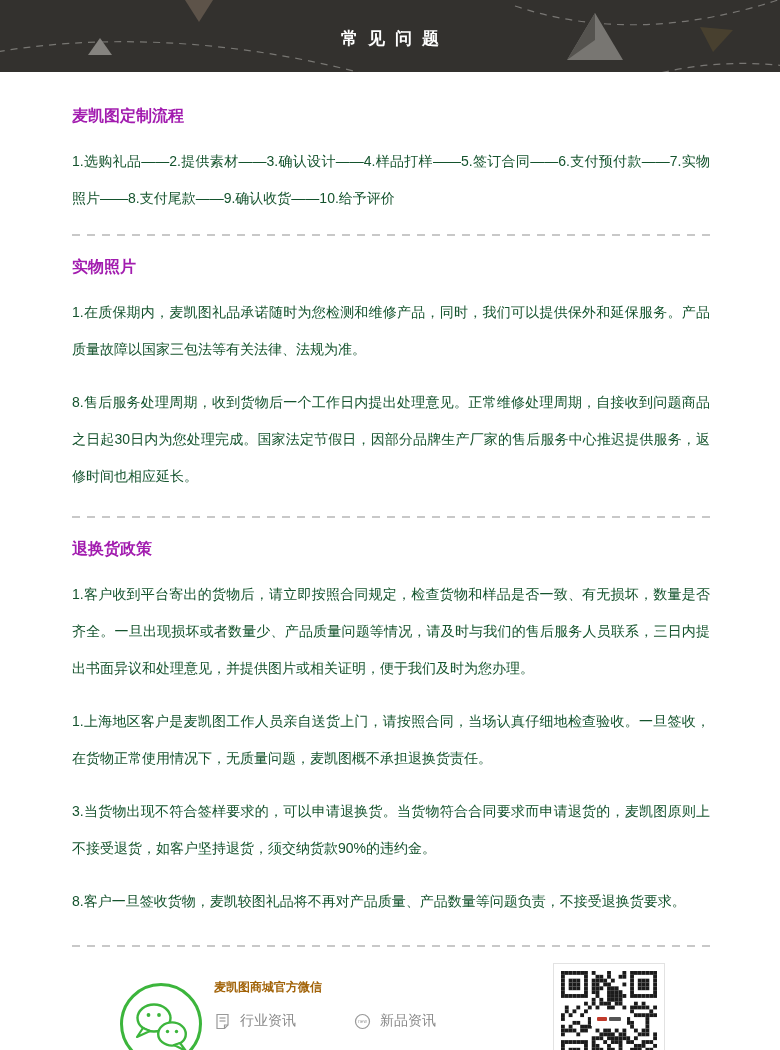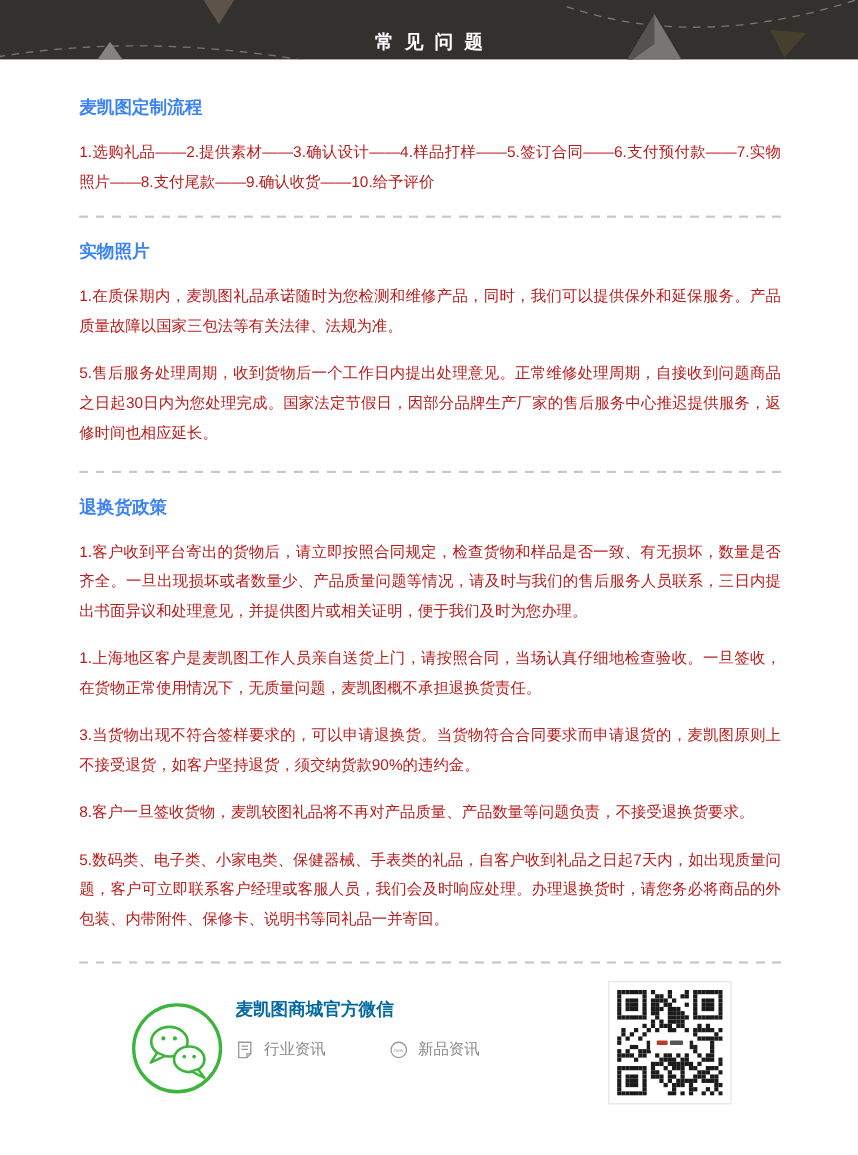--- a/index.html
+++ b/index.html
@@ -1,39 +1,39 @@
 <!DOCTYPE html>
 <html><head>
 <meta charset="utf-8">
 <style>
   html,body{margin:0;padding:0;background:#fff;}
   .page{
     width:780px;height:1050px;position:relative;overflow:hidden;background:#ffffff;
     font-family:"Liberation Sans","DejaVu Sans",sans-serif;
   }
   
-  .header{position:relative;height:54px;background:#33312e;overflow:hidden;}
+  .header{position:relative;height:72px;background:#33312e;overflow:hidden;}
   .header-decor{position:absolute;left:0;top:0;}
   .header-title{
     position:absolute;left:0;top:27px;width:100%;text-align:center;
     color:#ffffff;font-size:17px;font-weight:bold;letter-spacing:10px;text-indent:10px;
   }
   
   .content{padding:34px 70px 0 72px;}
-  .section-title{margin:0 0 10px 0;font-size:16px;font-weight:bold;color:#3b82f6;}
-  .para{margin:16px 0 8px 0;font-size:14px;line-height:27px;color:#b91c1c;text-align:justify;}
+  .section-title{margin:0 0 10px 0;font-size:16px;font-weight:bold;color:#a21caf;}
+  .para{margin:16px 0 8px 0;font-size:14px;line-height:37px;color:#14532d;text-align:justify;}
   .divider{height:2px;background:repeating-linear-gradient(90deg,#c8c8c8 0 8px,transparent 8px 15px);}
   .d1{margin:17px 0 21px 0;}
   .d2{margin:21px 0 21px 0;}
   .d3{margin:25px 0 16px 0;}
   
   .footer{position:relative;height:132px;}
   .wechat-circle{position:absolute;left:46px;top:18px;}
   .footer-text{position:absolute;left:142px;top:16px;}
-  .footer-title{font-size:16px;font-weight:bold;color:#0369a1;margin-bottom:16px;}
+  .footer-title{font-size:12px;font-weight:bold;color:#a16207;margin-bottom:16px;}
   .footer-grid{display:grid;grid-template-columns:140px auto;row-gap:11px;}
   .footer-item{display:flex;align-items:center;gap:9px;color:#888888;font-size:14px;}
   .footer-item svg{flex:0 0 auto;}
   .qr-box{
     position:absolute;left:481px;top:0;width:110px;height:110px;
     border:1px solid #e2e2e2;background:#fff;
     display:flex;align-items:center;justify-content:center;
   }
   .qr-center-logo{
     position:absolute;left:37px;top:48px;width:36px;height:14px;background:#ffffff;
@@ -66,30 +66,29 @@
 
   <div class="content">
 
     <h2 class="section-title">麦凯图定制流程</h2>
     <p class="para">1.选购礼品——2.提供素材——3.确认设计——4.样品打样——5.签订合同——6.支付预付款——7.实物照片——8.支付尾款——9.确认收货——10.给予评价</p>
 
     <div class="divider d1"></div>
 
     <h2 class="section-title">实物照片</h2>
     <p class="para">1.在质保期内，麦凯图礼品承诺随时为您检测和维修产品，同时，我们可以提供保外和延保服务。产品质量故障以国家三包法等有关法律、法规为准。</p>
-    <p class="para">5.售后服务处理周期，收到货物后一个工作日内提出处理意见。正常维修处理周期，自接收到问题商品之日起30日内为您处理完成。国家法定节假日，因部分品牌生产厂家的售后服务中心推迟提供服务，返修时间也相应延长。</p>
+    <p class="para">8.售后服务处理周期，收到货物后一个工作日内提出处理意见。正常维修处理周期，自接收到问题商品之日起30日内为您处理完成。国家法定节假日，因部分品牌生产厂家的售后服务中心推迟提供服务，返修时间也相应延长。</p>
 
     <div class="divider d2"></div>
 
     <h2 class="section-title">退换货政策</h2>
     <p class="para">1.客户收到平台寄出的货物后，请立即按照合同规定，检查货物和样品是否一致、有无损坏，数量是否齐全。一旦出现损坏或者数量少、产品质量问题等情况，请及时与我们的售后服务人员联系，三日内提出书面异议和处理意见，并提供图片或相关证明，便于我们及时为您办理。</p>
     <p class="para">1.上海地区客户是麦凯图工作人员亲自送货上门，请按照合同，当场认真仔细地检查验收。一旦签收，在货物正常使用情况下，无质量问题，麦凯图概不承担退换货责任。</p>
     <p class="para">3.当货物出现不符合签样要求的，可以申请退换货。当货物符合合同要求而申请退货的，麦凯图原则上不接受退货，如客户坚持退货，须交纳货款90%的违约金。</p>
     <p class="para">8.客户一旦签收货物，麦凯较图礼品将不再对产品质量、产品数量等问题负责，不接受退换货要求。</p>
-    <p class="para">5.数码类、电子类、小家电类、保健器械、手表类的礼品，自客户收到礼品之日起7天内，如出现质量问题，客户可立即联系客户经理或客服人员，我们会及时响应处理。办理退换货时，请您务必将商品的外包装、内带附件、保修卡、说明书等同礼品一并寄回。</p>
 
     <div class="divider d3"></div>
 
     <div class="footer">
 
       <svg class="wechat-circle" width="86" height="86" viewBox="0 0 86 86">
         <circle cx="43" cy="43" r="39.5" fill="none" stroke="#3cb53c" stroke-width="3"></circle>
         <ellipse cx="36" cy="37" rx="16.5" ry="13.5" fill="#fff" stroke="#3cb53c" stroke-width="2.4"></ellipse>
         <polygon points="25,47 19,56 32,50" fill="#fff" stroke="#3cb53c" stroke-width="2.2" stroke-linejoin="round"></polygon>
         <ellipse cx="54" cy="53" rx="13.8" ry="11.6" fill="#fff" stroke="#3cb53c" stroke-width="2.4"></ellipse>

